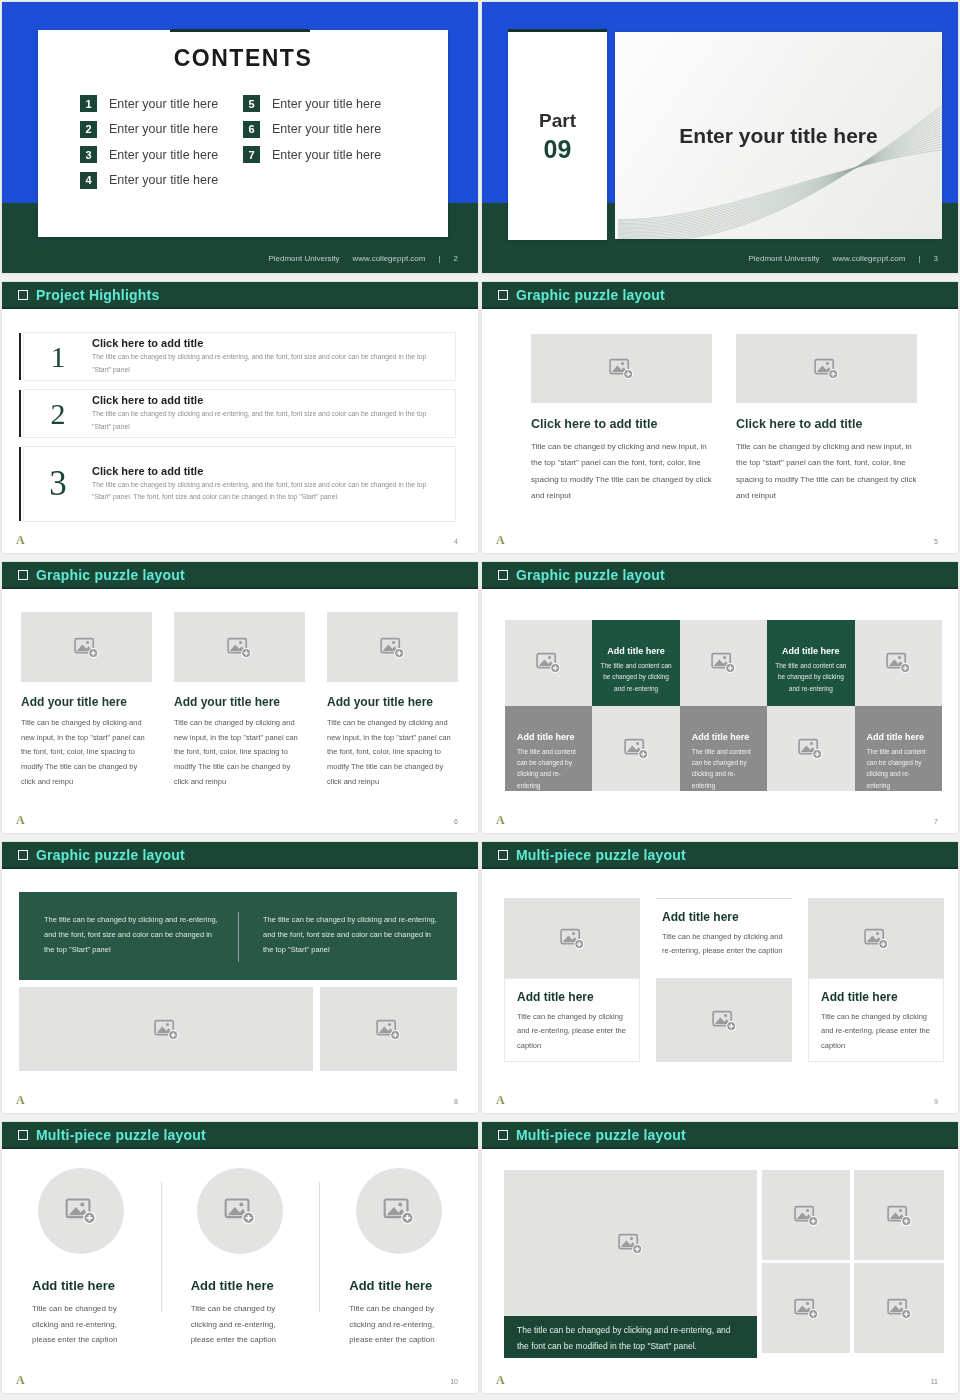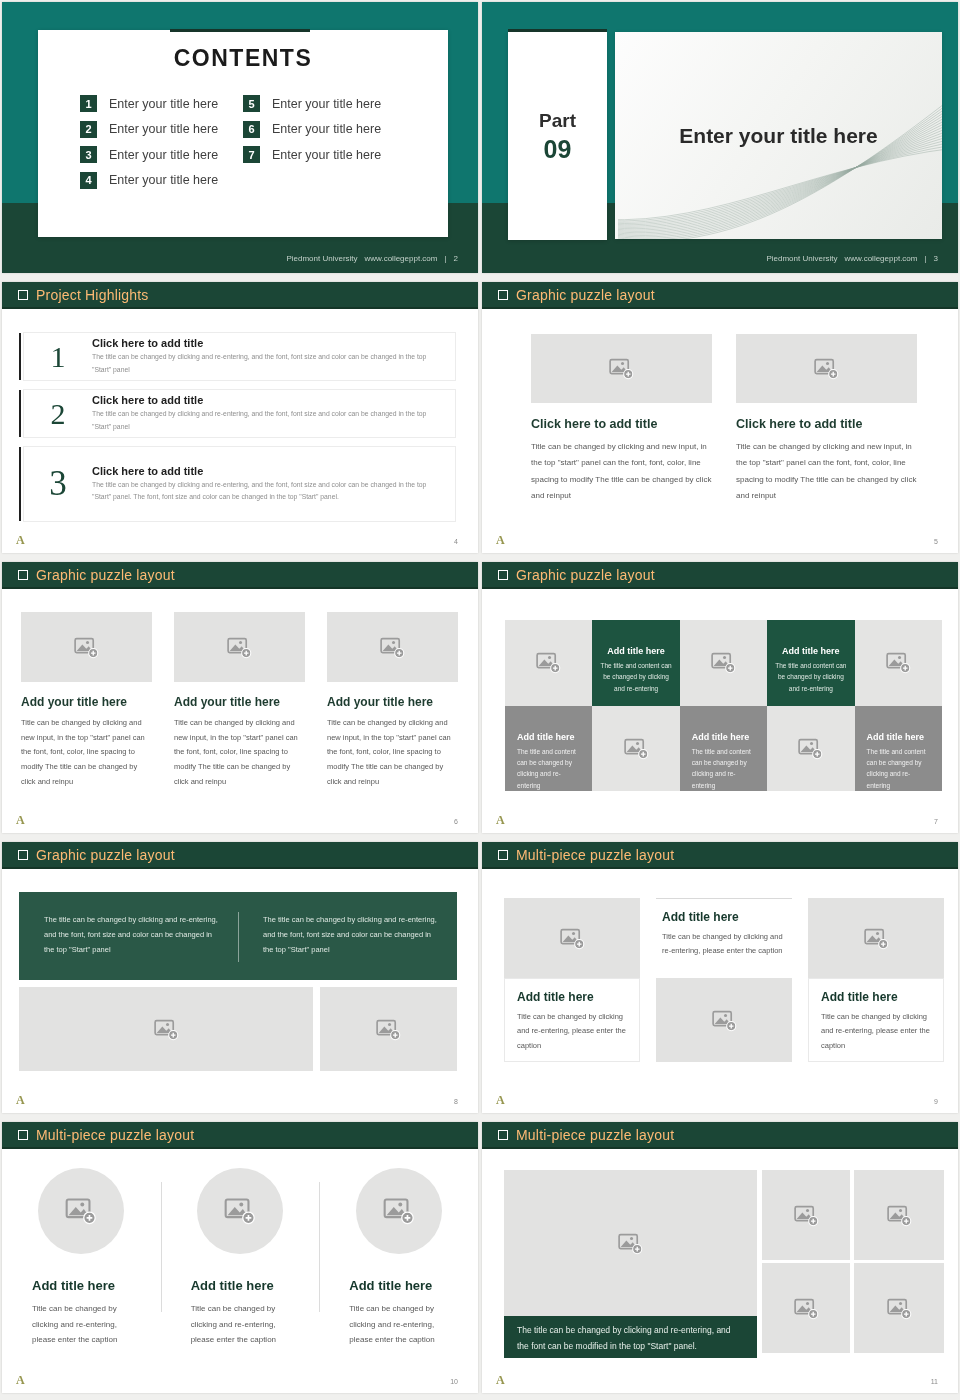--- a/index.html
+++ b/index.html
@@ -1,27 +1,27 @@
 <!DOCTYPE html>
 <html><head>
 <meta charset="utf-8">
 <style>
   html,body{margin:0;padding:0;}
   body{width:960px;height:1400px;background:#f0f0ee;font-family:"Liberation Sans",sans-serif;
        -webkit-font-smoothing:antialiased;}
   .deck{display:grid;grid-template-columns:480px 480px;grid-auto-rows:280px;}
   .slide{position:relative;width:476px;height:271px;margin:2px;background:#fff;overflow:hidden;
          box-shadow:0 0 2px rgba(0,0,0,.15);}
-  .slide.cover{background:#0f766e;}
+  .slide.cover{background:#1d4ed8;}
 
   
   .band{position:absolute;left:0;right:0;bottom:0;height:70px;background:#1b4636;z-index:1;}
   .bandfoot{position:absolute;left:24px;right:20px;bottom:10px;z-index:3;display:flex;
             justify-content:flex-end;font-size:8px;color:#c2d0c9;}
-  .bandfoot .r span{margin-left:7px;}
+  .bandfoot .r span{margin-left:13px;}
 
   
   .card1{position:absolute;left:36px;top:28px;width:410px;height:207px;background:#fff;z-index:2;
          box-shadow:0 1px 4px rgba(0,0,0,.18);}
   .accent1{position:absolute;left:50%;transform:translateX(-50%);top:27px;width:140px;height:3px;
            background:#16352a;z-index:4;}
   .card1 h1{margin:0;padding-top:15px;text-align:center;font-size:23px;letter-spacing:1.5px;color:#1b1b1b;}
   .toc{display:flex;margin-top:23px;padding:0 42px;}
   .tcol{width:50%;}
   .titem{display:flex;align-items:center;margin-bottom:8.5px;}
@@ -38,21 +38,21 @@
   .panel{position:absolute;left:133px;top:30px;width:327px;height:207px;z-index:2;overflow:hidden;
          background:linear-gradient(125deg,#fdfdfd 0%,#f4f5f3 45%,#e9ebe8 100%);
          box-shadow:0 1px 4px rgba(0,0,0,.12);}
   .panel h2{margin:0;margin-top:92px;text-align:center;font-size:21px;color:#2a2a2a;}
   .wave{position:absolute;right:-6px;bottom:-6px;width:330px;height:160px;}
 
   
   .bar{position:absolute;left:0;top:0;right:0;height:27px;background:#1b4636;display:flex;
        align-items:center;padding-left:16px;box-sizing:border-box;border-bottom:2px solid #143527;}
   .bullet{display:inline-block;width:8px;height:8px;border:1.5px solid #fff;margin-right:8px;}
-  .bar span.t{color:#fdba74;font-size:14px;font-weight:normal;letter-spacing:.2px;}
+  .bar span.t{color:#5eead4;font-size:14px;font-weight:bold;letter-spacing:.2px;}
   .sfoot-logo{position:absolute;left:14px;bottom:5px;font-family:"Liberation Serif",serif;
               font-size:12px;font-weight:bold;color:#96964f;z-index:4;}
   .pgnum{position:absolute;right:20px;bottom:8px;font-size:7px;color:#8b8b8b;z-index:4;}
 
   .imgbox{background:#e2e2e1;display:flex;align-items:center;justify-content:center;}
   .ph svg{display:block;}
 
   
   .hl-list{position:absolute;left:21px;right:22px;top:50px;}
   .hl-row{position:relative;background:#fff;border:1px solid #ececec;display:flex;align-items:center;

